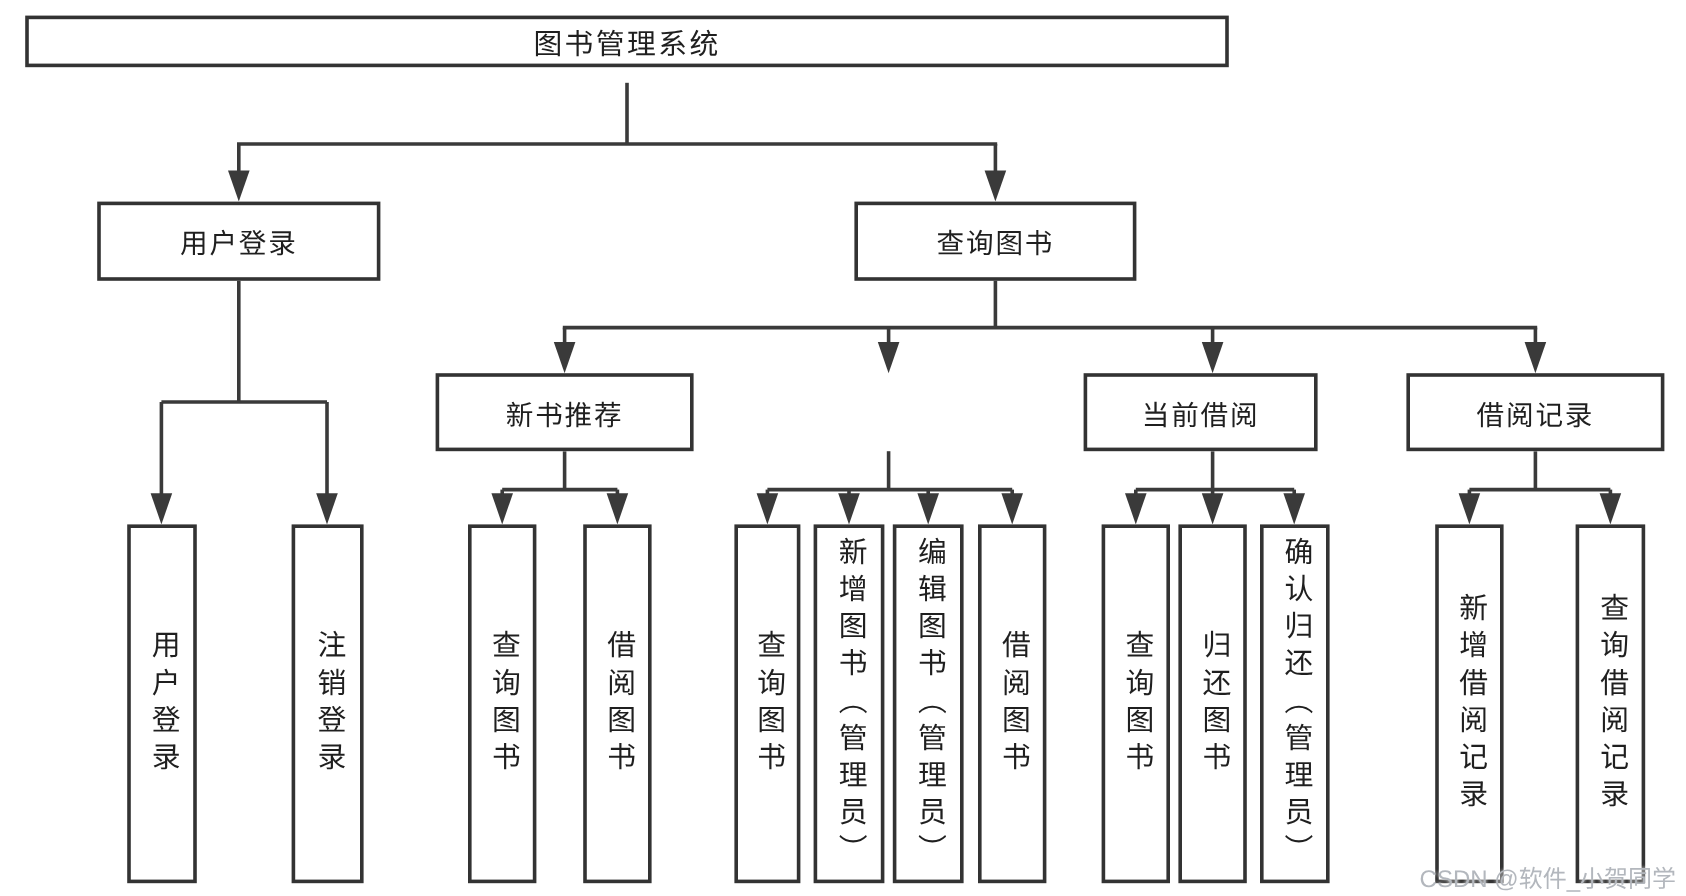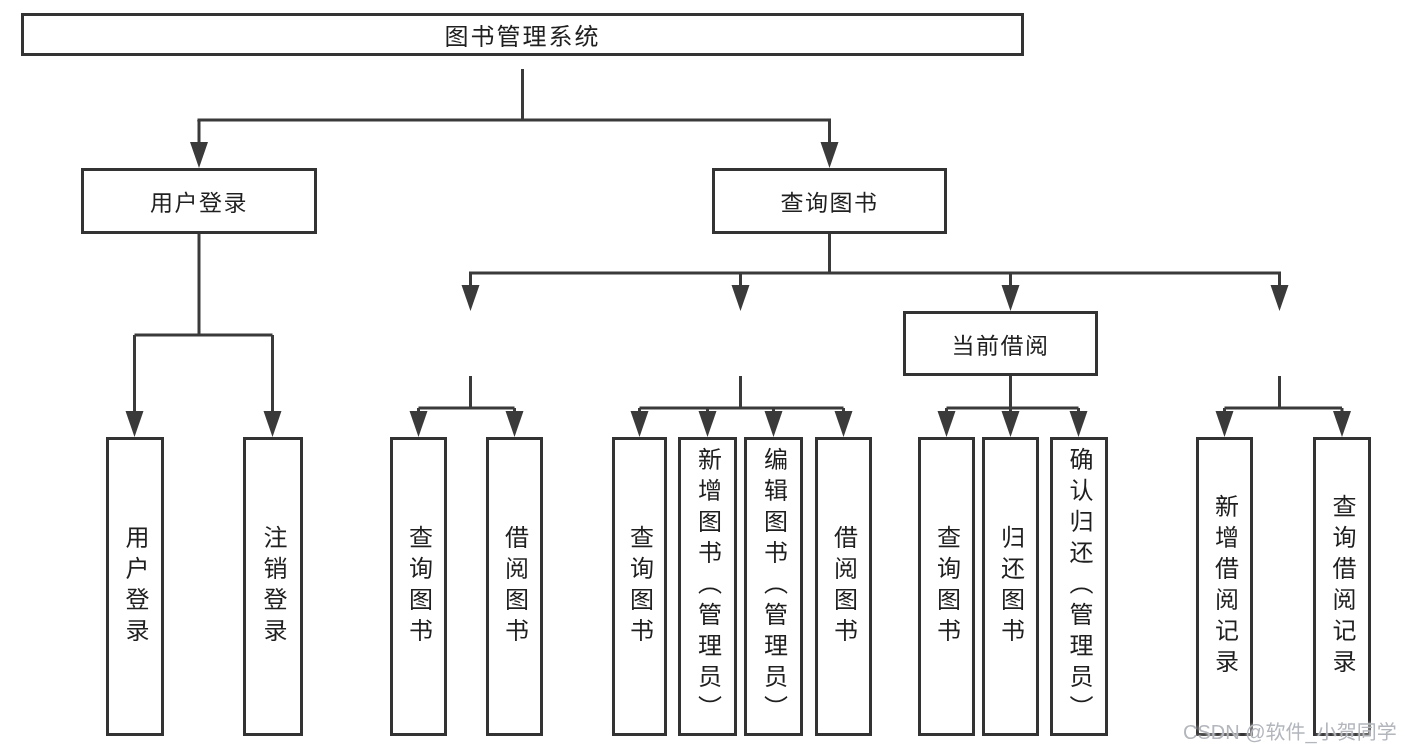--- a/index.html
+++ b/index.html
@@ -131,22 +131,28 @@
     <span class="hlabel">图书管理系统</span>
   </div>
 
   <div class="box" style="left:81px; top:168px; width:236px; height:66px;">
     <span class="hlabel">用户登录</span>
   </div>
   <div class="box" style="left:712px; top:168px; width:235px; height:66px;">
     <span class="hlabel">查询图书</span>
   </div>
 
+  <div class="box" style="left:363px; top:311px; width:215px; height:65px;">
+    <span class="hlabel">新书推荐</span>
+  </div>
   <div class="box" style="left:903px; top:311px; width:195px; height:65px;">
     <span class="hlabel">当前借阅</span>
+  </div>
+  <div class="box" style="left:1172px; top:311px; width:215px; height:65px;">
+    <span class="hlabel">借阅记录</span>
   </div>
 
   <div class="box leaf" style="left:106px; top:437px; width:58px; height:299px;">
     <span class="vtext">用户登录</span>
   </div>
   <div class="box leaf" style="left:243px; top:437px; width:60px; height:299px;">
     <span class="vtext">注销登录</span>
   </div>
 
   <div class="box leaf" style="left:390px; top:437px; width:57px; height:299px;">

